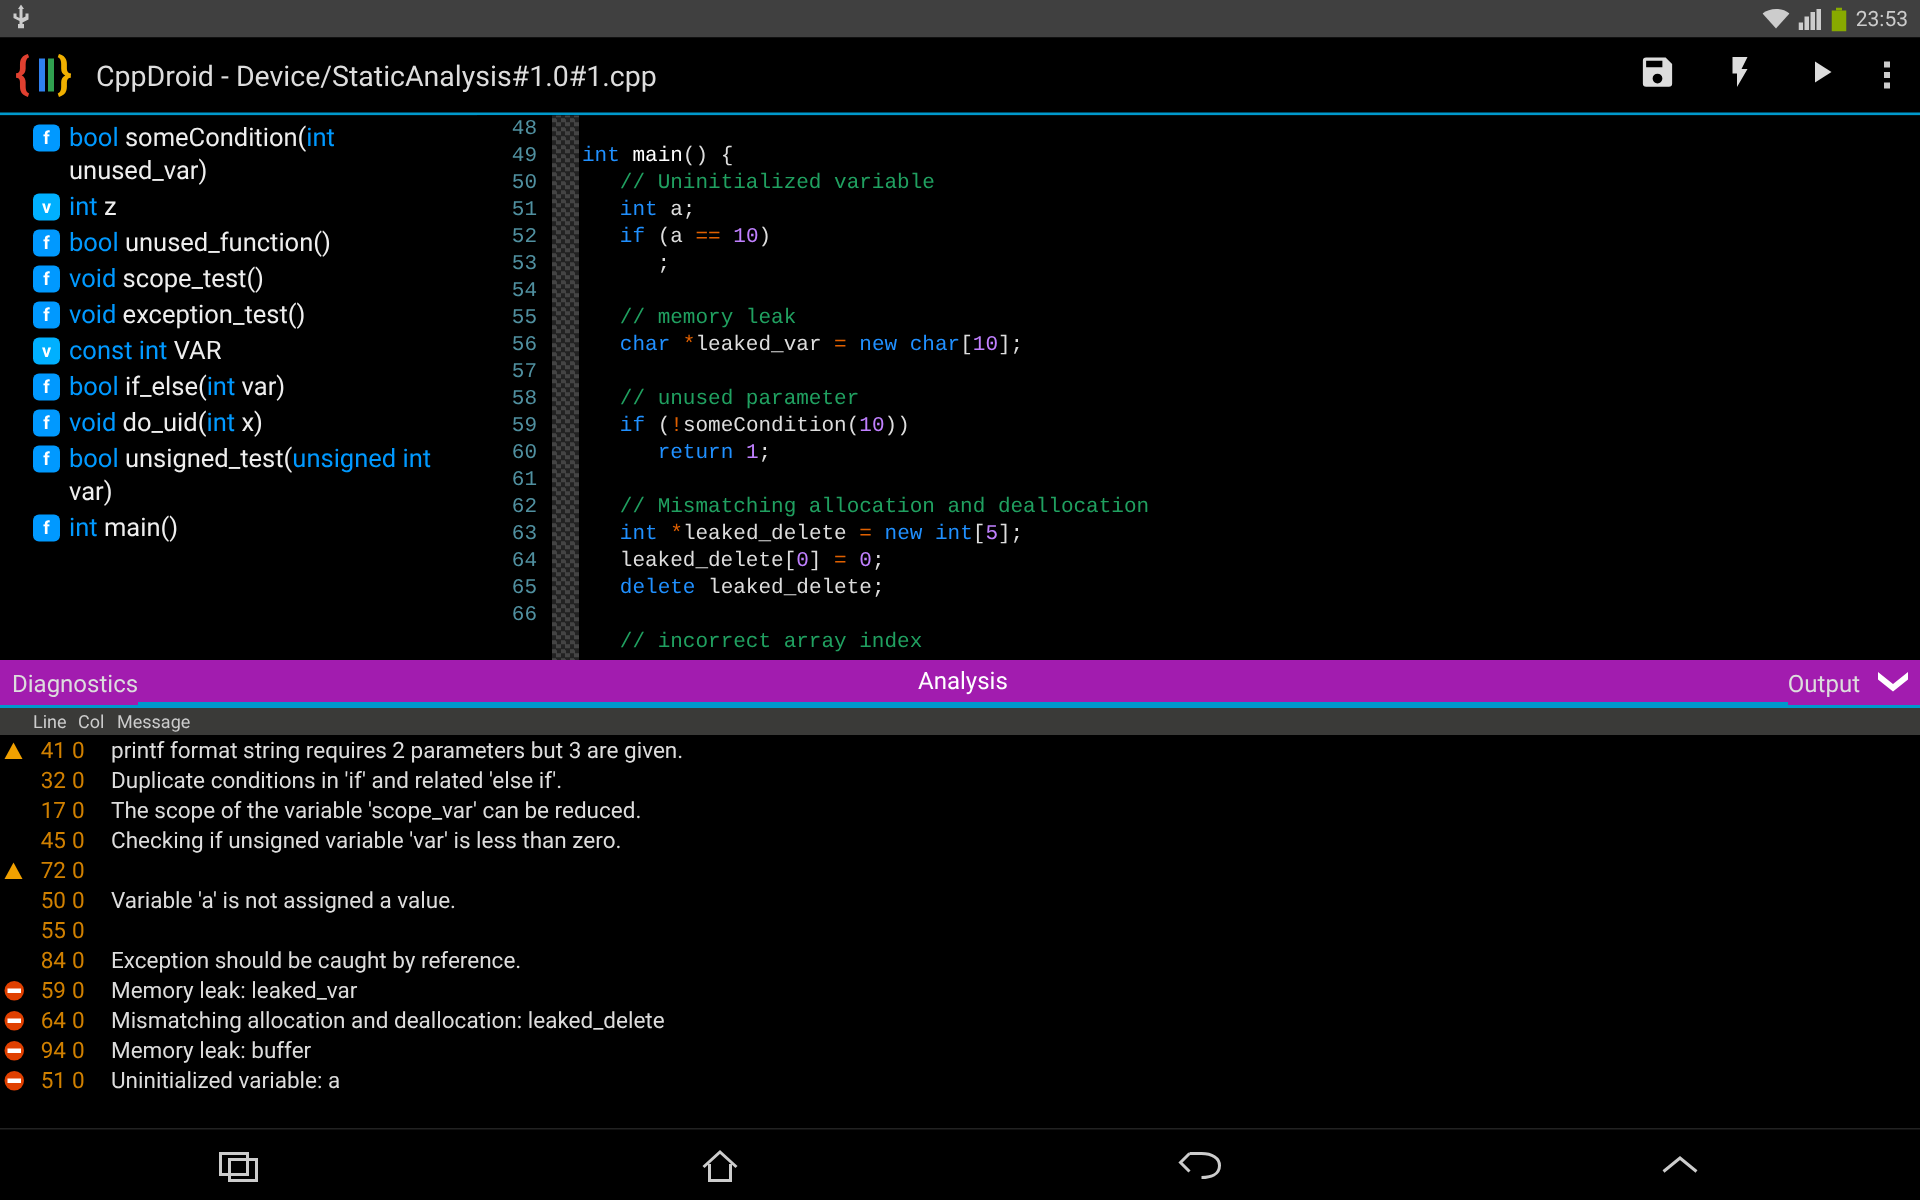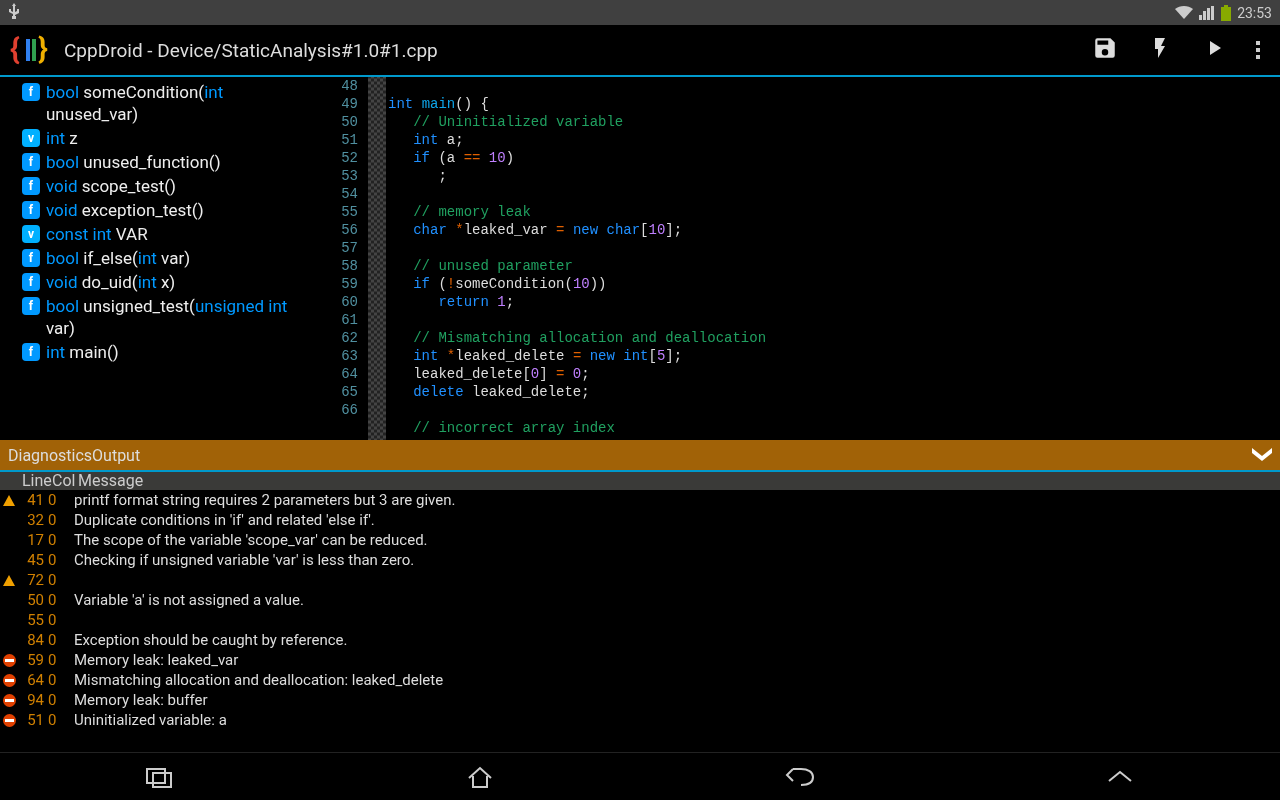--- a/index.html
+++ b/index.html
@@ -28,33 +28,33 @@
 .sym .badge.v { background:#00b0ff; }
 .sym .txt { color:#eee; }
 .sym .kw { color:#0099ff; }
 
 .editor-wrap { flex:1; display:flex; background:#000; }
 .editor-gutter { width:50px; text-align:right; padding-right:10px; background:#000; }
 .editor-gutter .ln { color:#5090a0; font-family:'Courier New',monospace; font-size:14px; line-height:18px; }
 .fold-strip { width:18px; background:repeating-conic-gradient(#444 0% 25%, #222 0% 50%) 50% / 6px 6px; margin-right:2px; }
 .editor { flex:1; font-family:'Courier New',monospace; font-size:14px; line-height:18px; white-space:pre; }
 .tk-kw { color:#2090ff; }
-.tk-fn { color:#0ea5e9; }
+.tk-fn { color:#ffffff; }
 .tk-cm { color:#20a060; }
 .tk-op { color:#e06000; }
 .tk-num { color:#c080ff; }
 
-.tabs { height:32px; background:#a16207; border-bottom:2px solid #0099cc; display:flex; align-items:flex-end; position:relative; }
+.tabs { height:32px; background:#a21caf; border-bottom:2px solid #0099cc; display:flex; align-items:flex-end; position:relative; }
 .tab { flex:1; text-align:center; font-size:16px; color:#ddd; padding:5px 0; cursor:pointer; }
 .tab:first-child { flex:0 0 auto; text-align:left; padding-left:8px; }
 .tab.active { color:#fff; border-bottom:4px solid #0099cc; margin-bottom:-2px; }
 .tab.right { flex:0 0 auto; text-align:right; padding-right:40px; }
 .expand-icon { position:absolute; right:4px; top:4px; cursor:pointer; }
 
-.diag-header { display:flex; background:#3a3a38; height:18px; font-size:16px; color:#ccc; align-items:flex-end; padding-left:22px; }
+.diag-header { display:flex; background:#3a3a38; height:18px; font-size:12px; color:#ccc; align-items:center; padding-left:22px; }
 .diag-header .line-h { width:30px; }
 .diag-header .col-h { width:26px; }
 
 .diag-list { background:#000; height:262px; overflow:hidden; }
 .diag-row { display:flex; align-items:center; font-size:15px; line-height:20px; padding-left:0; cursor:pointer; }
 .diag-row .ic { width:18px; display:flex; justify-content:center; }
 .diag-row .line { width:30px; text-align:right; color:#d08000; padding-right:4px; }
 .diag-row .col { width:26px; color:#d08000; }
 .diag-row .msg { color:#ddd; }
 .warn-tri { width:0; height:0; border-left:6px solid transparent; border-right:6px solid transparent; border-bottom:11px solid #f0a000; position:relative; }
@@ -187,20 +187,21 @@
         <div class="ln">65</div>
         <div class="ln">66</div>
       </div>
     <div class="fold-strip"></div>
     <div class="editor" id="editor"><div>&nbsp;</div><div><span class="tk-kw">int</span> <span class="tk-fn">main</span>() {</div><div>   <span class="tk-cm">// Uninitialized variable</span></div><div>   <span class="tk-kw">int</span> a;</div><div>   <span class="tk-kw">if</span> (a <span class="tk-op">==</span> <span class="tk-num">10</span>)</div><div>      ;</div><div>&nbsp;</div><div>   <span class="tk-cm">// memory leak</span></div><div>   <span class="tk-kw">char</span> <span class="tk-op">*</span>leaked_var <span class="tk-op">=</span> <span class="tk-kw">new</span> <span class="tk-kw">char</span>[<span class="tk-num">10</span>];</div><div>&nbsp;</div><div>   <span class="tk-cm">// unused parameter</span></div><div>   <span class="tk-kw">if</span> (<span class="tk-op">!</span>someCondition(<span class="tk-num">10</span>))</div><div>      <span class="tk-kw">return</span> <span class="tk-num">1</span>;</div><div>&nbsp;</div><div>   <span class="tk-cm">// Mismatching allocation and deallocation</span></div><div>   <span class="tk-kw">int</span> <span class="tk-op">*</span>leaked_delete <span class="tk-op">=</span> <span class="tk-kw">new</span> <span class="tk-kw">int</span>[<span class="tk-num">5</span>];</div><div>   leaked_delete[<span class="tk-num">0</span>] <span class="tk-op">=</span> <span class="tk-num">0</span>;</div><div>   <span class="tk-kw">delete</span> leaked_delete;</div><div>&nbsp;</div><div>   <span class="tk-cm">// incorrect array index</span></div></div>
   </div>
 </div>
 
 <div class="tabs">
   <div class="tab">Diagnostics</div>
+  <div class="tab active">Analysis</div>
   <div class="tab right">Output</div>
   <span class="expand-icon"><svg width="28" height="22" viewBox="0 0 28 22">
         <path fill="#fff" d="M4 4l10 8 10-8v5L14 17 4 9z"></path>
       </svg></span>
 </div>
 
 <div class="diag-header">
   <div class="line-h">Line</div>
   <div class="col-h">Col</div>
   <div>Message</div>

